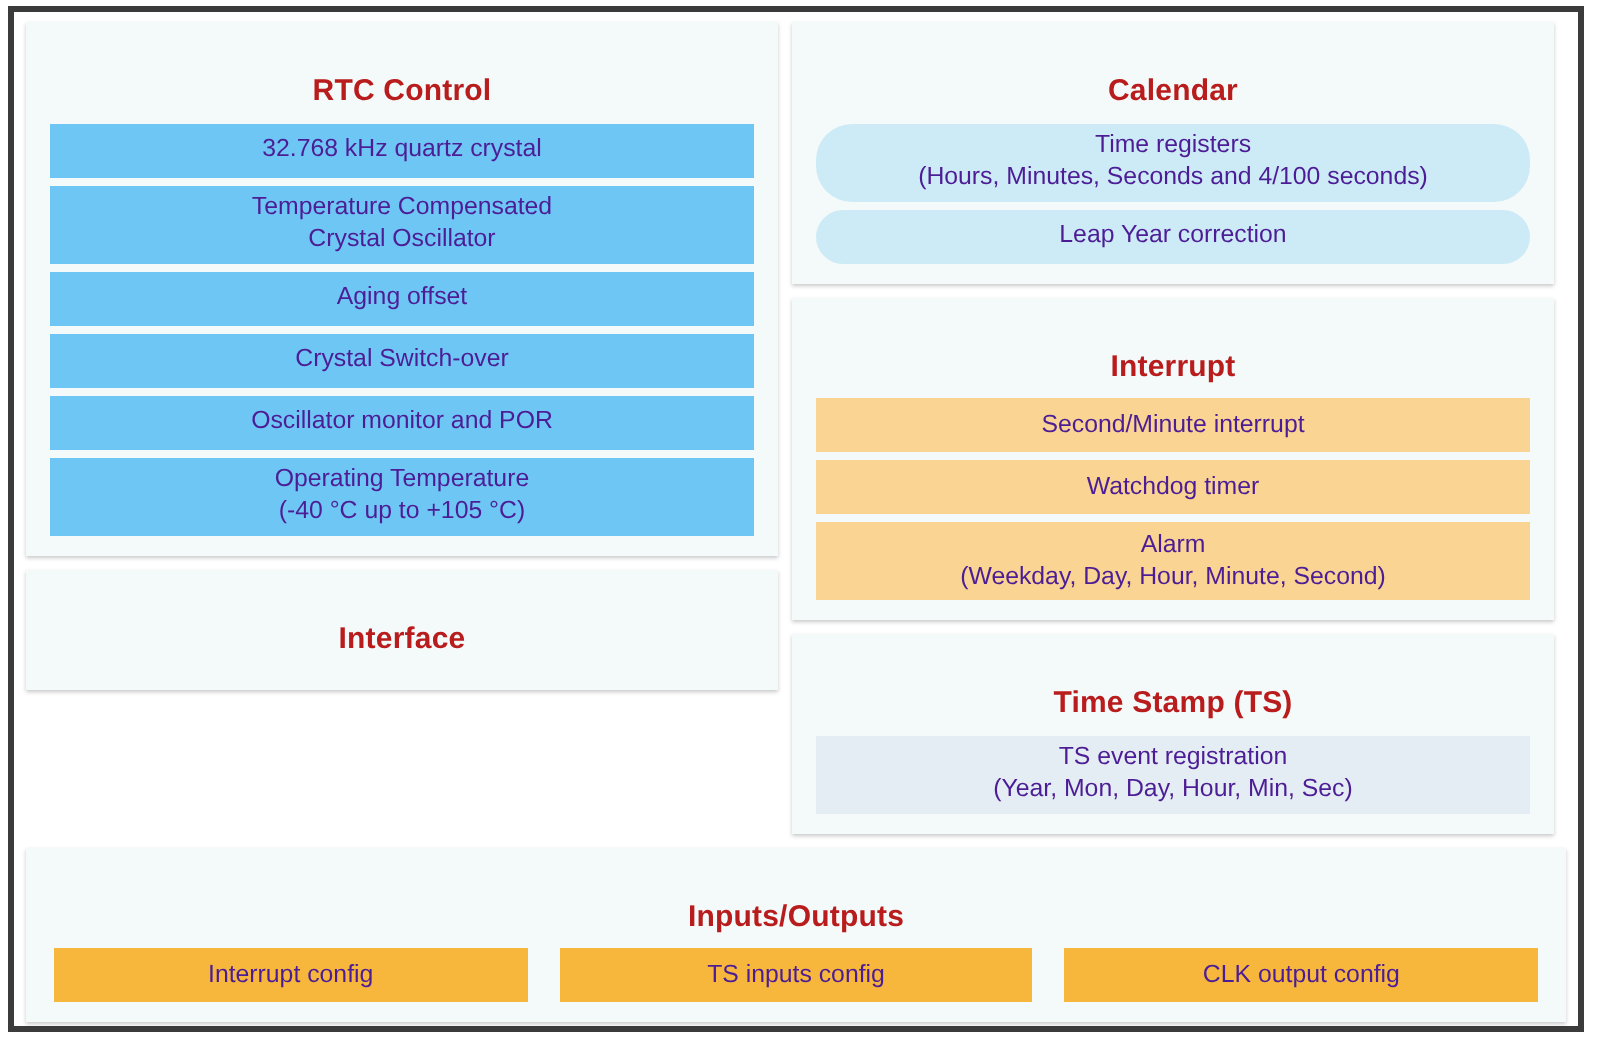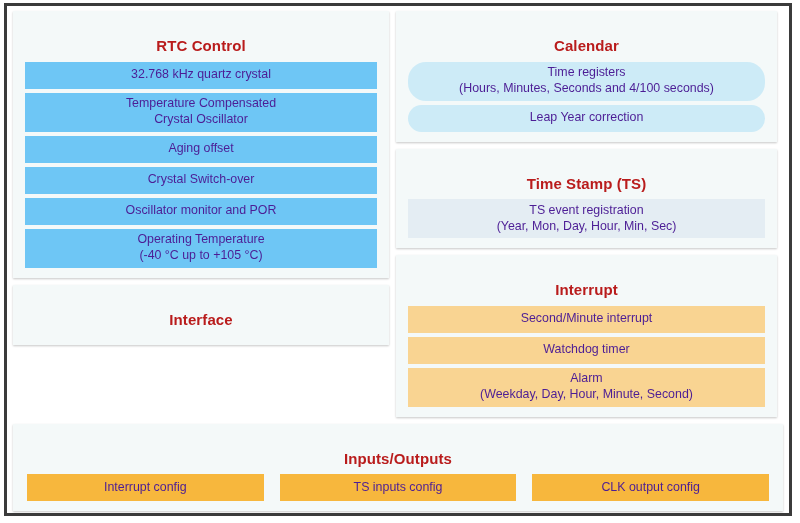--- a/index.html
+++ b/index.html
@@ -121,44 +121,44 @@
               <span class="l2">(Hours, Minutes, Seconds and 4/100 seconds)</span>
             </span>
           </div>
           <div class="bar c-cal h1">
             <span>Leap Year correction</span>
           </div>
         </div>
       </div>
 
       <div class="panel">
-        <div class="panel-title">Time Stamp (TS)</div>
-        <div class="bars">
-          <div class="bar c-ts h2">
-            <span>
-              <span class="l2">TS event registration</span>
-              <span class="l2">(Year, Mon, Day, Hour, Min, Sec)</span>
-            </span>
-          </div>
-        </div>
-      </div>
-
-      <div class="panel">
         <div class="panel-title">Interrupt</div>
         <div class="bars">
           <div class="bar c-int h1">
             <span>Second/Minute interrupt</span>
           </div>
           <div class="bar c-int h1">
             <span>Watchdog timer</span>
           </div>
           <div class="bar c-int h2">
             <span>
               <span class="l2">Alarm</span>
               <span class="l2">(Weekday, Day, Hour, Minute, Second)</span>
+            </span>
+          </div>
+        </div>
+      </div>
+
+      <div class="panel">
+        <div class="panel-title">Time Stamp (TS)</div>
+        <div class="bars">
+          <div class="bar c-ts h2">
+            <span>
+              <span class="l2">TS event registration</span>
+              <span class="l2">(Year, Mon, Day, Hour, Min, Sec)</span>
             </span>
           </div>
         </div>
       </div>
 
     </div>
   </div>
 
   <div class="panel" id="io-panel">
     <div class="panel-title">Inputs/Outputs</div>

